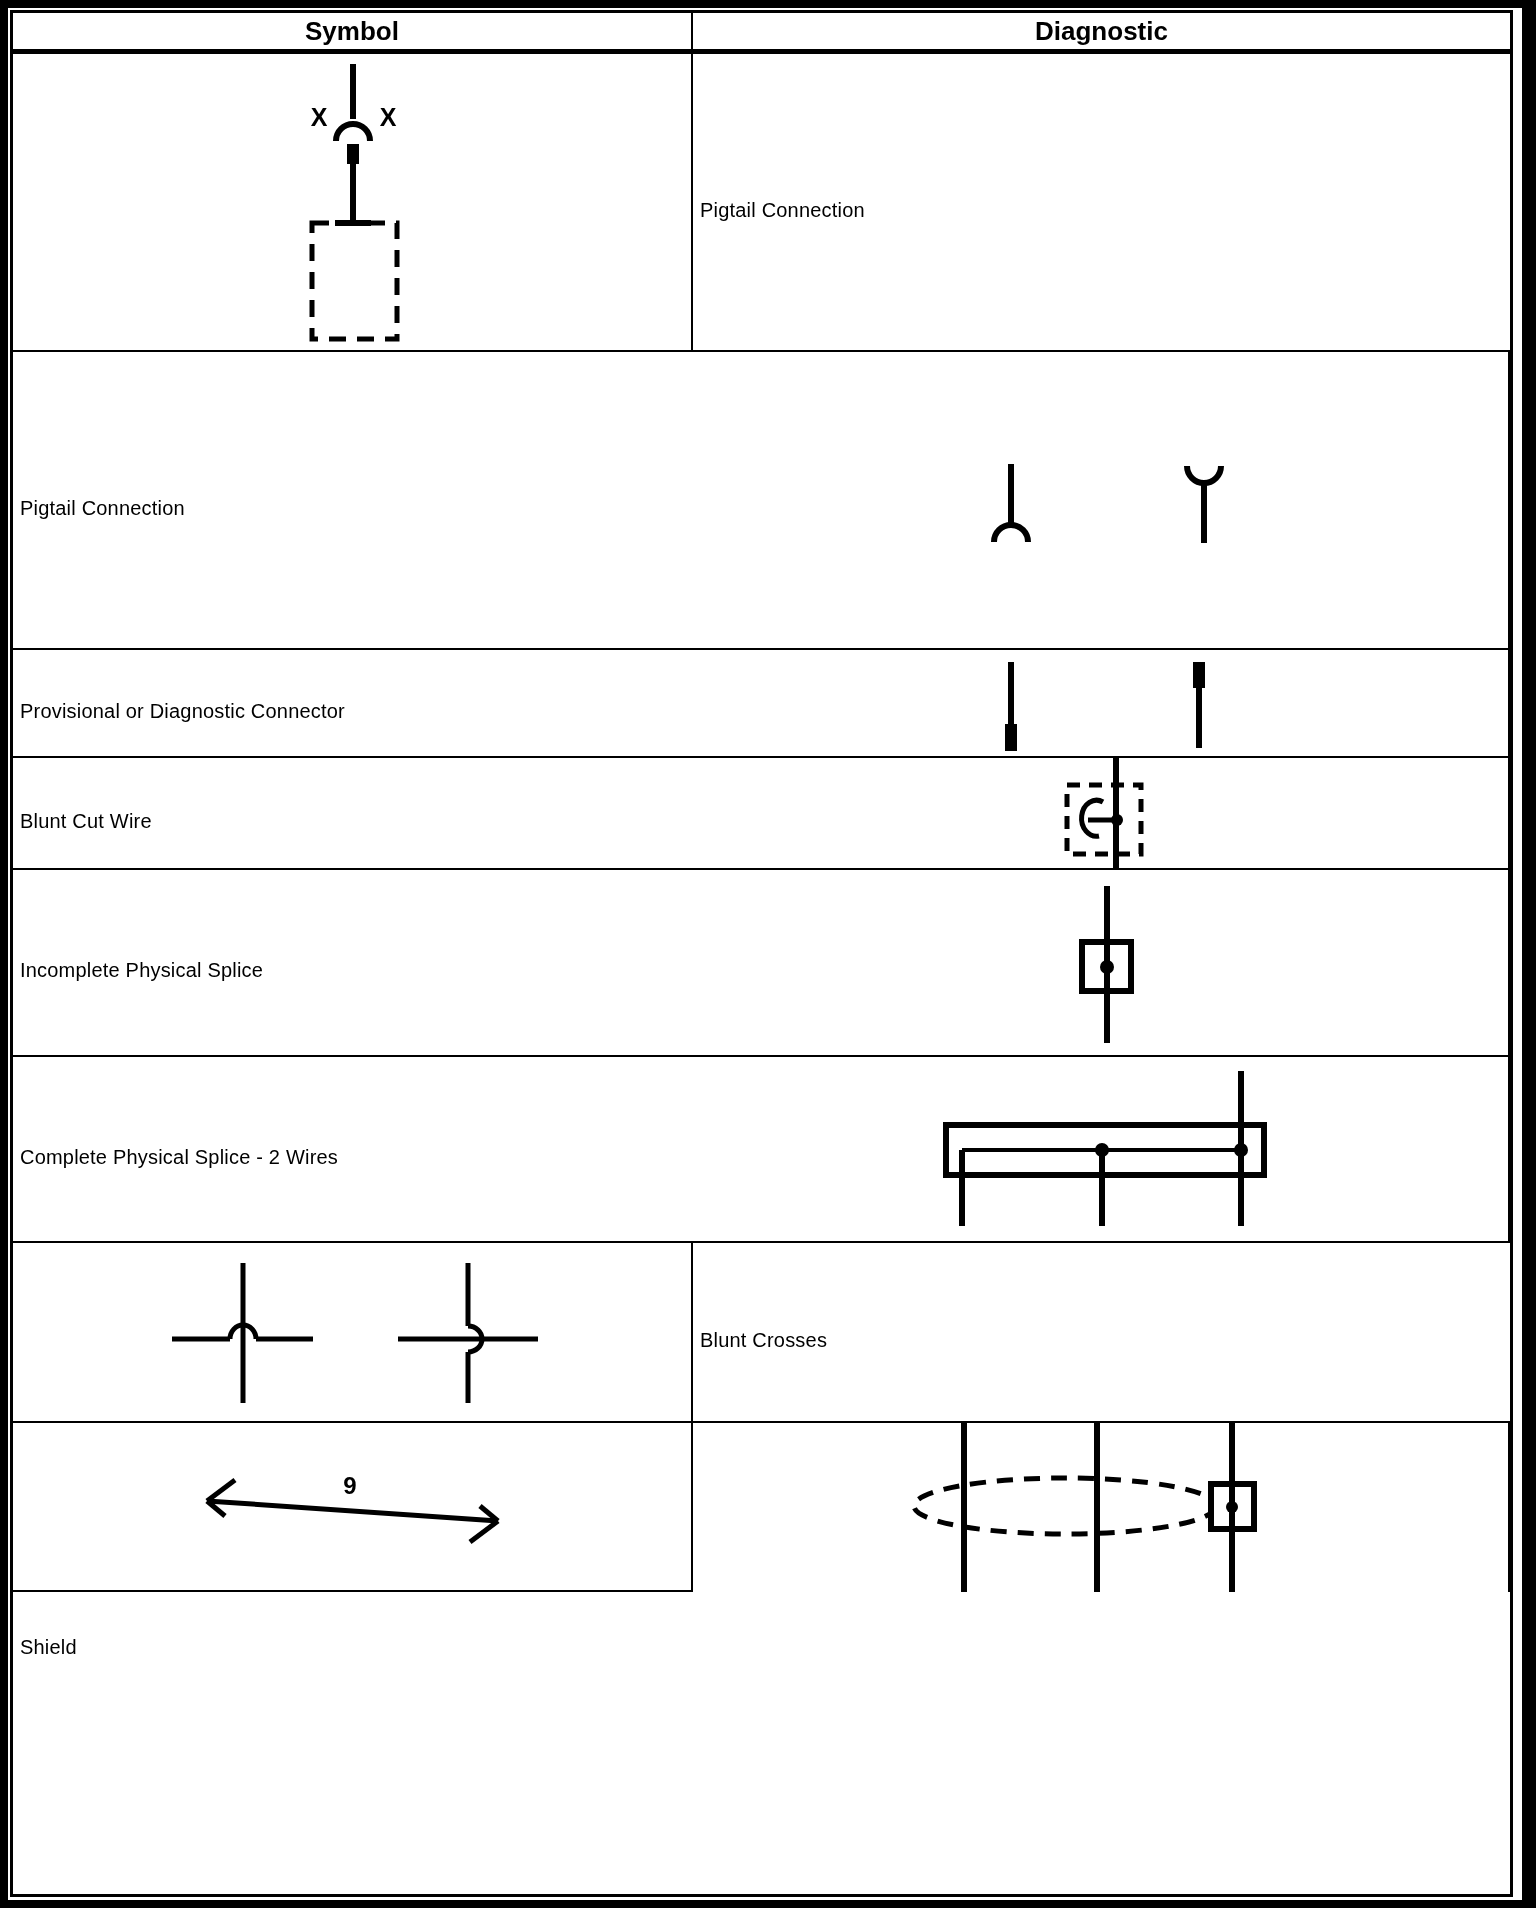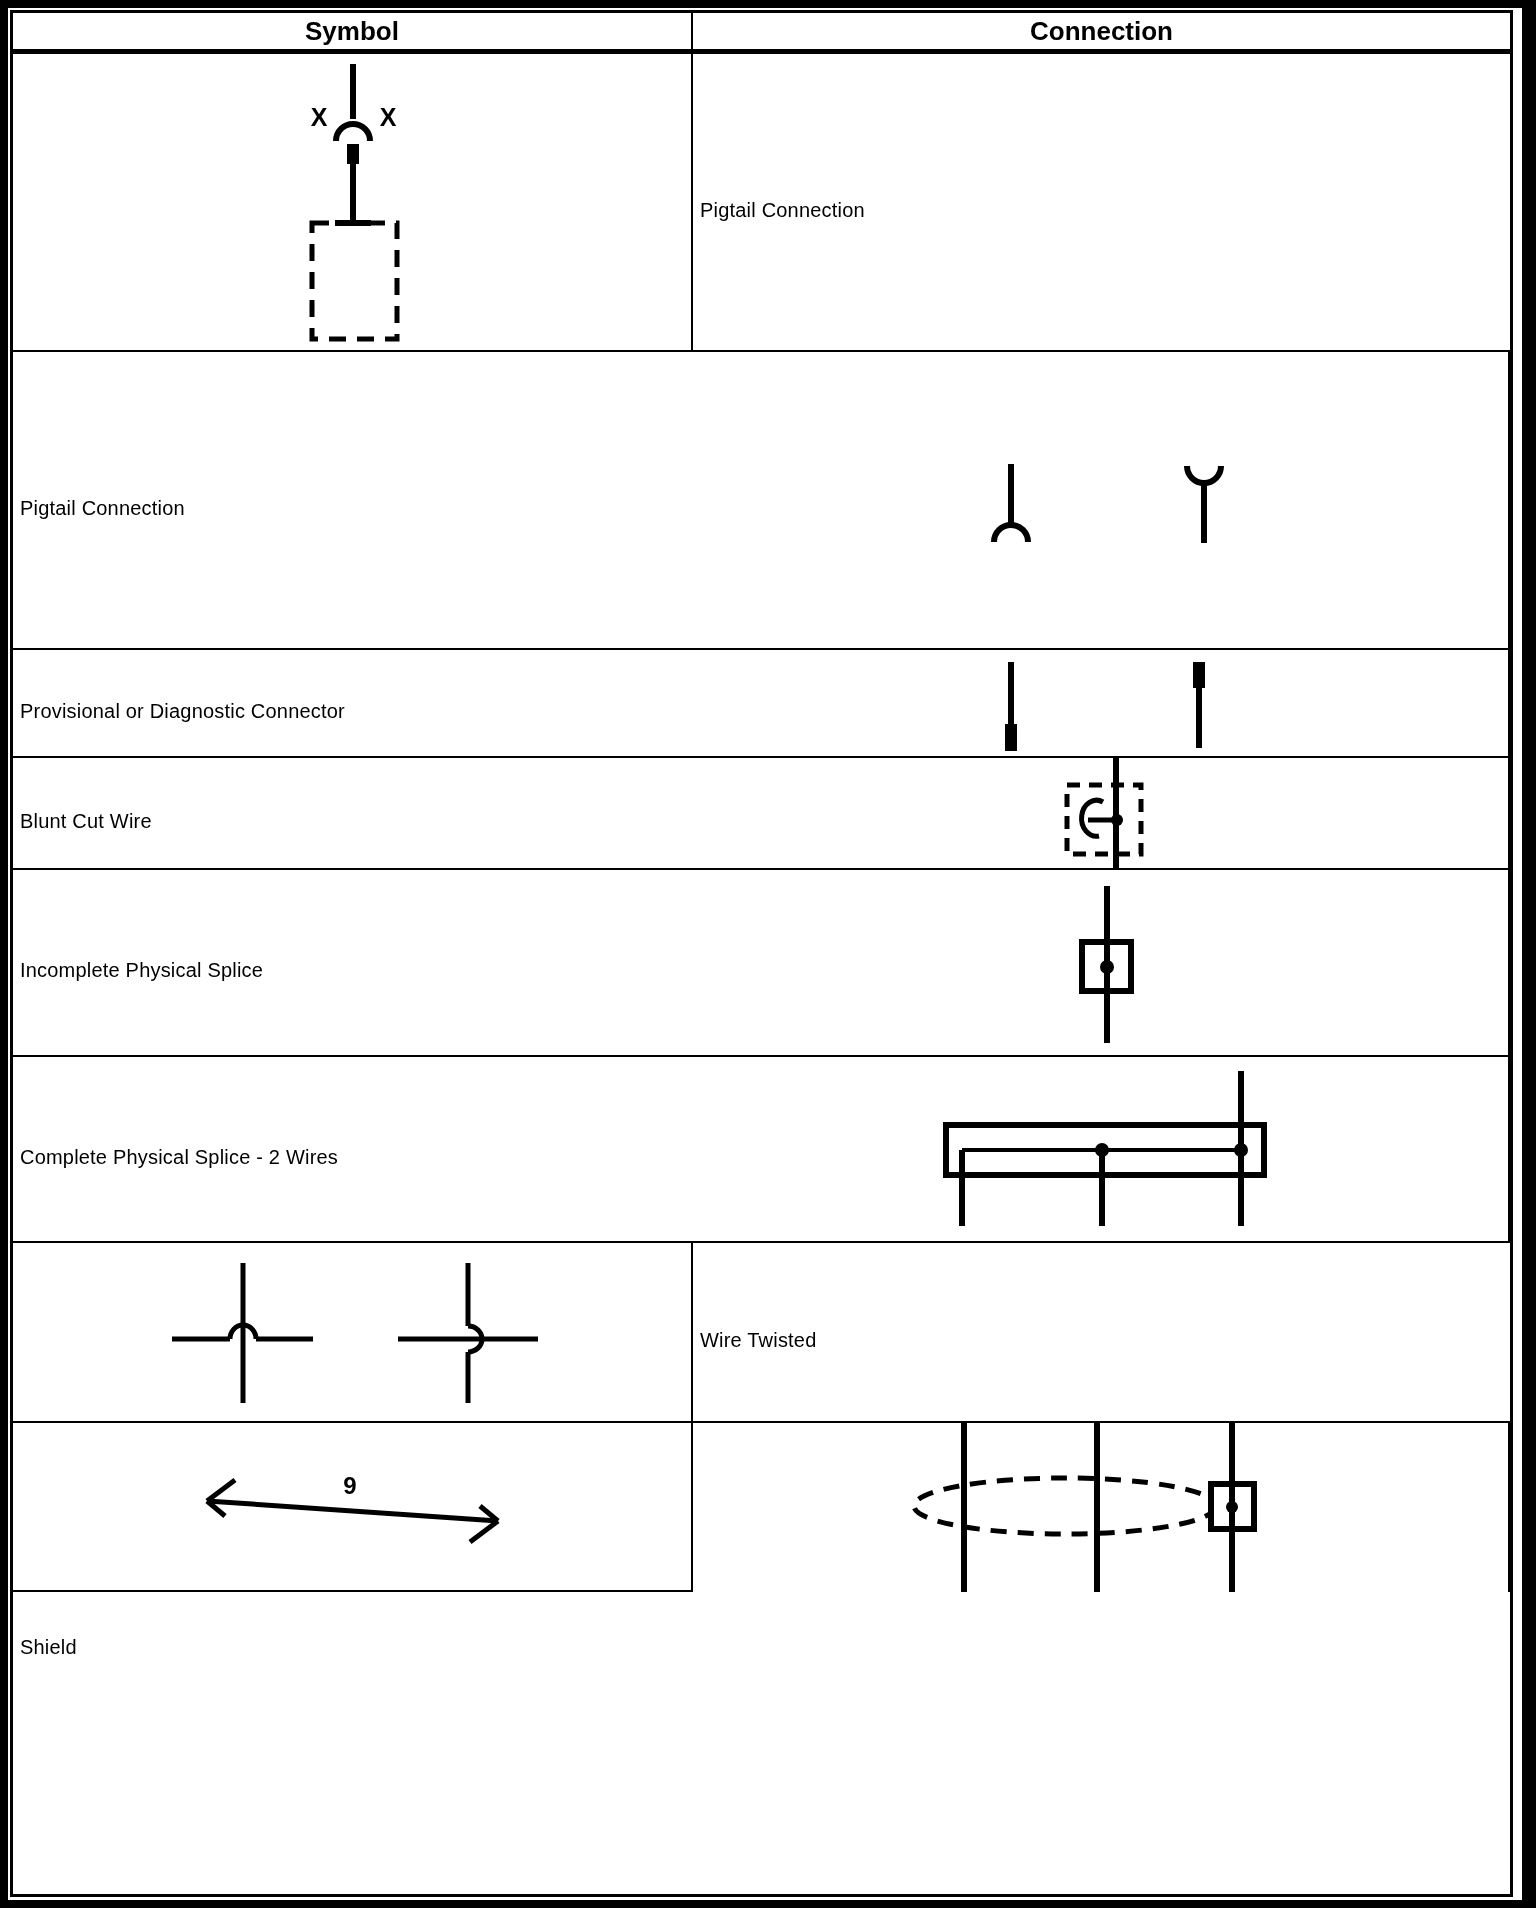--- a/index.html
+++ b/index.html
@@ -58,21 +58,21 @@
   .lbl{font-size:25px;font-weight:bold;}
   .lbl2{font-size:24px;font-weight:bold;}
 </style>
 </head>
 <body>
 
 <div class="page">
   <div class="symtable">
 
     <div class="cell hdr sym">Symbol</div>
-    <div class="cell hdr">Connection</div>
+    <div class="cell hdr">Diagnostic</div>
 
     <div class="cell sym">
       <svg width="678" height="294" viewBox="0 0 678 294">
         <line class="wire" x1="340" y1="9" x2="340" y2="64"></line>
         <text class="lbl" x="306" y="71" text-anchor="middle">X</text>
         <text class="lbl" x="375" y="71" text-anchor="middle">X</text>
         <path class="wire" d="M 323,86 A 17 17 0 0 1 357,86"></path>
         <rect class="blk" x="334" y="89" width="12" height="20"></rect>
         <line class="wire" x1="340" y1="107" x2="340" y2="168"></line>
         <line class="wire" x1="322" y1="168" x2="358" y2="168"></line>
@@ -140,21 +140,21 @@
         <line class="thin" x1="230" y1="13" x2="230" y2="153"></line>
         <line class="thin" x1="159" y1="89" x2="217" y2="89"></line>
         <path class="thin" d="M 217,89 A 13 14 0 0 1 243,89"></path>
         <line class="thin" x1="243" y1="89" x2="300" y2="89"></line>
         <line class="thin" x1="385" y1="89" x2="525" y2="89"></line>
         <line class="thin" x1="455" y1="13" x2="455" y2="76"></line>
         <path class="thin" d="M 455,76 A 14 13 0 0 1 455,102"></path>
         <line class="thin" x1="455" y1="102" x2="455" y2="153"></line>
       </svg>
     </div>
-    <div class="cell desc">Wire Twisted</div>
+    <div class="cell desc">Blunt Crosses</div>
 
     <div class="cell sym">
       <svg width="678" height="91" viewBox="0 0 678 91">
         <line class="thin" x1="194" y1="40" x2="485" y2="60"></line>
         <line class="thin" x1="194" y1="40" x2="222" y2="19"></line>
         <line class="thin" x1="194" y1="40" x2="212" y2="55"></line>
         <line class="thin" x1="485" y1="60" x2="457" y2="81"></line>
         <line class="thin" x1="485" y1="60" x2="467" y2="45"></line>
         <text class="lbl2" x="337" y="33" text-anchor="middle">9</text>
       </svg>

